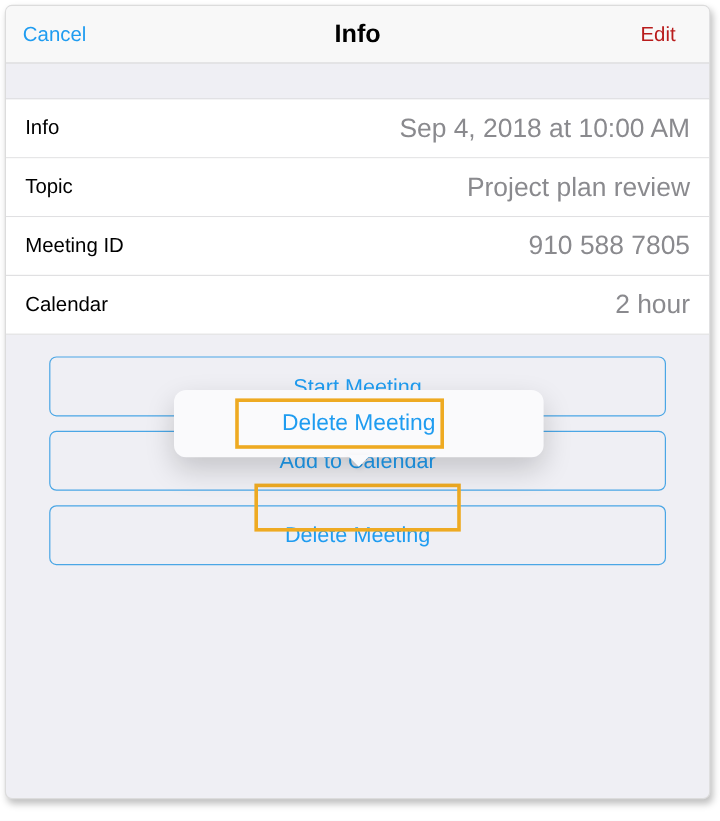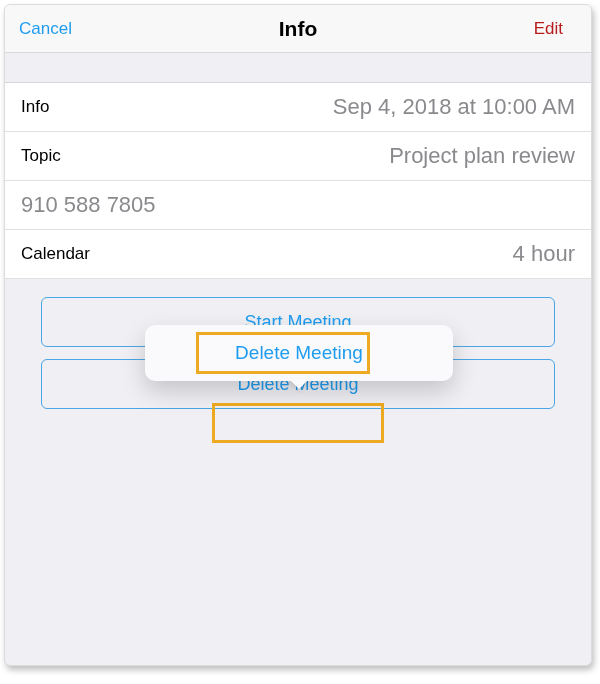--- a/index.html
+++ b/index.html
@@ -154,31 +154,35 @@
   <div class="list">
     <div class="row">
       <span class="label">Info</span>
       <span class="value">Sep 4, 2018 at 10:00 AM</span>
     </div>
     <div class="row">
       <span class="label">Topic</span>
       <span class="value">Project plan review</span>
     </div>
     <div class="row">
+      <span class="label">Meeting ID</span>
       <span class="value">910 588 7805</span>
     </div>
     <div class="row">
       <span class="label">Calendar</span>
-      <span class="value">4 hour</span>
+      <span class="value">2 hour</span>
     </div>
   </div>
 
   <div class="button-area">
     <div class="action-btn">
       <span>Start Meeting</span>
+    </div>
+    <div class="action-btn">
+      <span>Add to Calendar</span>
     </div>
     <div class="action-btn">
       <span>Delete Meeting</span>
     </div>
   </div>
 
   <div class="hl hl-delete-btn"></div>
 
   <div class="popover">
     <span>Delete Meeting</span>

